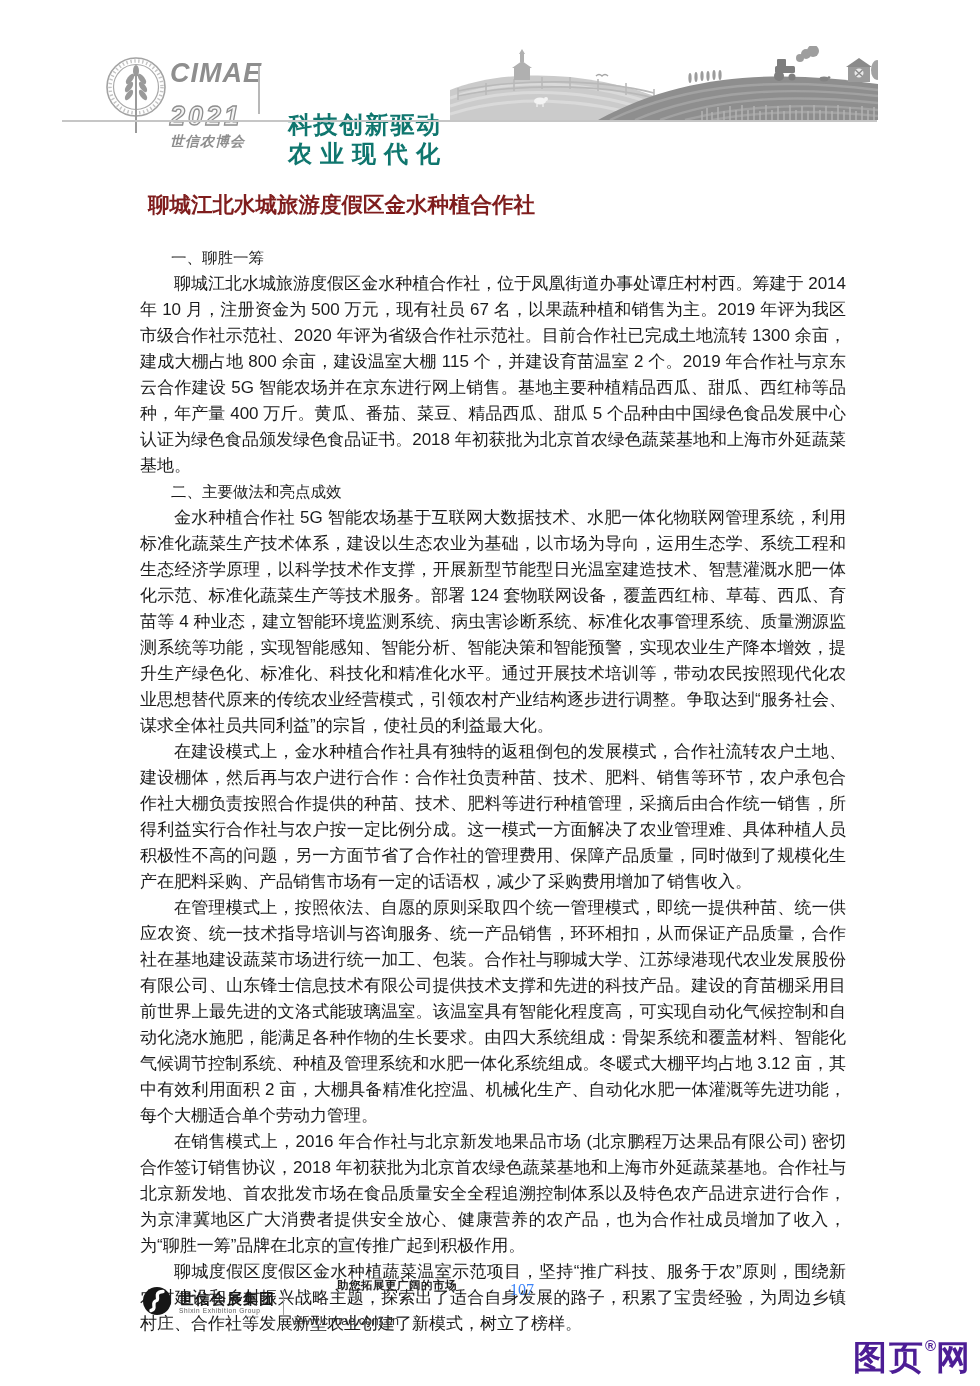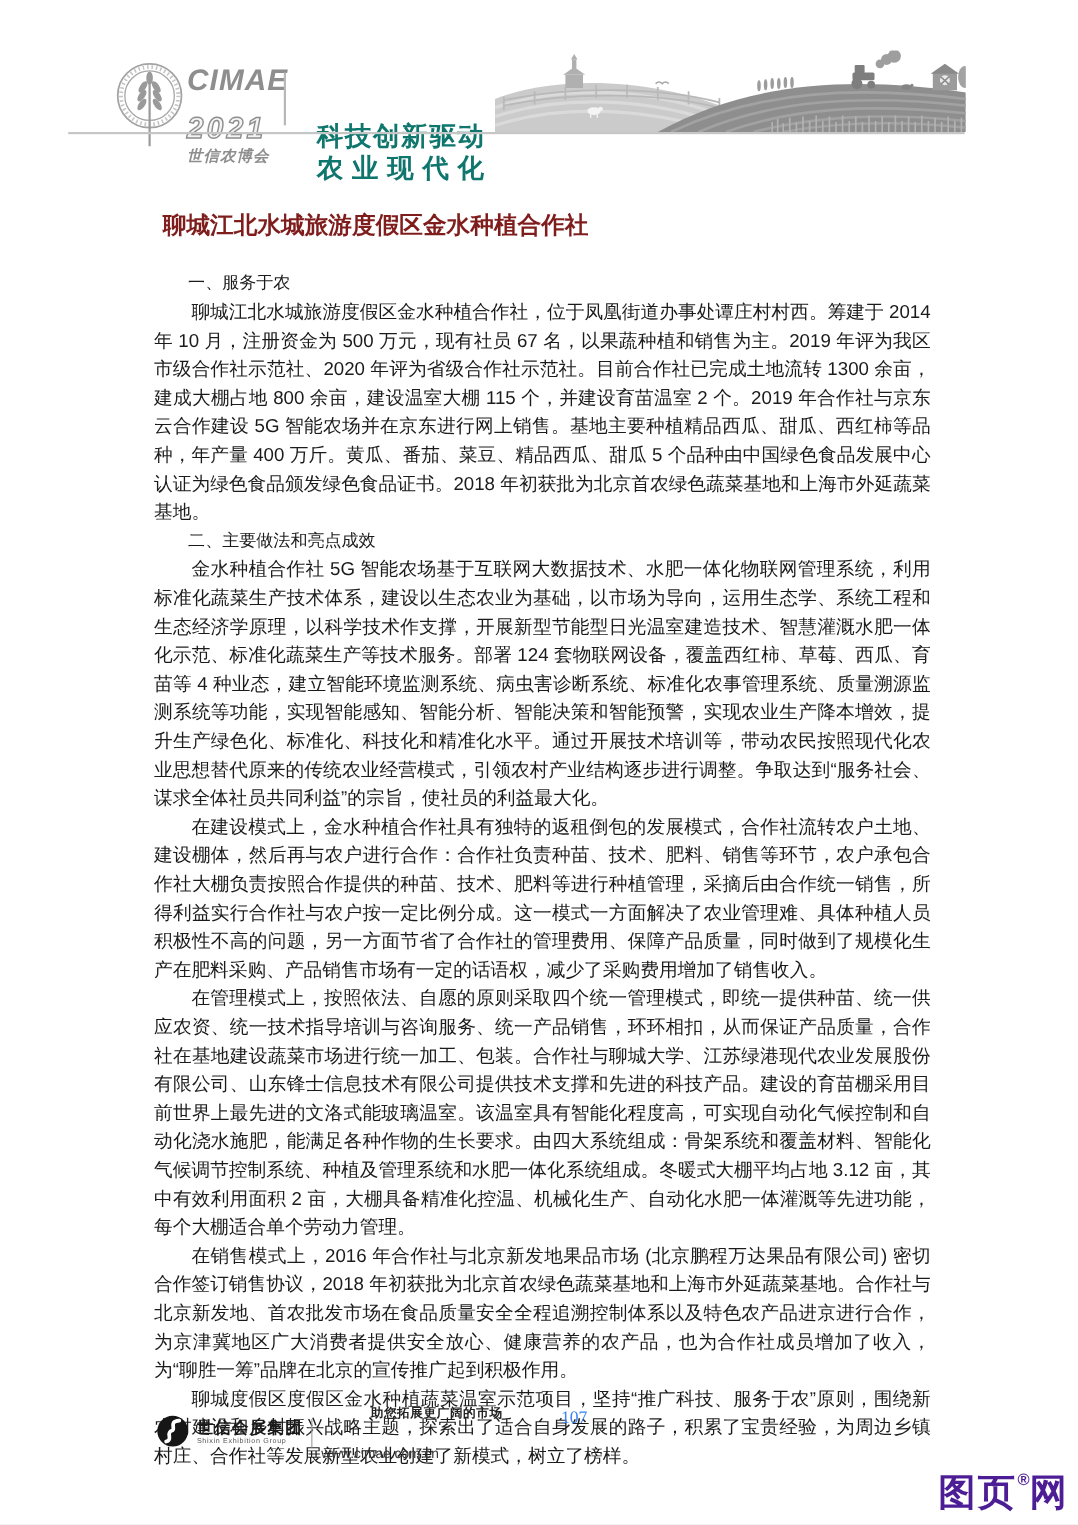--- a/index.html
+++ b/index.html
@@ -190,21 +190,21 @@
           <line x1="424" y1="74" x2="424" y2="61"></line>
       </g>
     </svg>
   </div>
 
   <div class="header-rule"></div>
 
   <div class="content">
     <h1 class="doc-title">聊城江北水城旅游度假区金水种植合作社</h1>
 
-    <p class="sec-heading">一、服务于农</p>
+    <p class="sec-heading">一、聊胜一筹</p>
     <p class="para">聊城江北水城旅游度假区金水种植合作社，位于凤凰街道办事处谭庄村村西。筹建于 2014 年 10 月，注册资金为 500 万元，现有社员 67 名，以果蔬种植和销售为主。2019 年评为我区市级合作社示范社、2020 年评为省级合作社示范社。目前合作社已完成土地流转 1300 余亩，建成大棚占地 800 余亩，建设温室大棚 115 个，并建设育苗温室 2 个。2019 年合作社与京东云合作建设 5G 智能农场并在京东进行网上销售。基地主要种植精品西瓜、甜瓜、西红柿等品种，年产量 400 万斤。黄瓜、番茄、菜豆、精品西瓜、甜瓜 5 个品种由中国绿色食品发展中心认证为绿色食品颁发绿色食品证书。2018 年初获批为北京首农绿色蔬菜基地和上海市外延蔬菜基地。</p>
 
     <p class="sec-heading">二、主要做法和亮点成效</p>
     <p class="para">金水种植合作社 5G 智能农场基于互联网大数据技术、水肥一体化物联网管理系统，利用标准化蔬菜生产技术体系，建设以生态农业为基础，以市场为导向，运用生态学、系统工程和生态经济学原理，以科学技术作支撑，开展新型节能型日光温室建造技术、智慧灌溉水肥一体化示范、标准化蔬菜生产等技术服务。部署 124 套物联网设备，覆盖西红柿、草莓、西瓜、育苗等 4 种业态，建立智能环境监测系统、病虫害诊断系统、标准化农事管理系统、质量溯源监测系统等功能，实现智能感知、智能分析、智能决策和智能预警，实现农业生产降本增效，提升生产绿色化、标准化、科技化和精准化水平。通过开展技术培训等，带动农民按照现代化农业思想替代原来的传统农业经营模式，引领农村产业结构逐步进行调整。争取达到“服务社会、谋求全体社员共同利益”的宗旨，使社员的利益最大化。</p>
     <p class="para">在建设模式上，金水种植合作社具有独特的返租倒包的发展模式，合作社流转农户土地、建设棚体，然后再与农户进行合作：合作社负责种苗、技术、肥料、销售等环节，农户承包合作社大棚负责按照合作提供的种苗、技术、肥料等进行种植管理，采摘后由合作统一销售，所得利益实行合作社与农户按一定比例分成。这一模式一方面解决了农业管理难、具体种植人员积极性不高的问题，另一方面节省了合作社的管理费用、保障产品质量，同时做到了规模化生产在肥料采购、产品销售市场有一定的话语权，减少了采购费用增加了销售收入。</p>
     <p class="para">在管理模式上，按照依法、自愿的原则采取四个统一管理模式，即统一提供种苗、统一供应农资、统一技术指导培训与咨询服务、统一产品销售，环环相扣，从而保证产品质量，合作社在基地建设蔬菜市场进行统一加工、包装。合作社与聊城大学、江苏绿港现代农业发展股份有限公司、山东锋士信息技术有限公司提供技术支撑和先进的科技产品。建设的育苗棚采用目前世界上最先进的文洛式能玻璃温室。该温室具有智能化程度高，可实现自动化气候控制和自动化浇水施肥，能满足各种作物的生长要求。由四大系统组成：骨架系统和覆盖材料、智能化气候调节控制系统、种植及管理系统和水肥一体化系统组成。冬暖式大棚平均占地 3.12 亩，其中有效利用面积 2 亩，大棚具备精准化控温、机械化生产、自动化水肥一体灌溉等先进功能，每个大棚适合单个劳动力管理。</p>
     <p class="para">在销售模式上，2016 年合作社与北京新发地果品市场 (北京鹏程万达果品有限公司) 密切合作签订销售协议，2018 年初获批为北京首农绿色蔬菜基地和上海市外延蔬菜基地。合作社与北京新发地、首农批发市场在食品质量安全全程追溯控制体系以及特色农产品进京进行合作，为京津冀地区广大消费者提供安全放心、健康营养的农产品，也为合作社成员增加了收入，为“聊胜一筹”品牌在北京的宣传推广起到积极作用。</p>
     <p class="para">聊城度假区度假区金水种植蔬菜温室示范项目，坚持“推广科技、服务于农”原则，围绕新农村建设和乡村振兴战略主题，探索出了适合自身发展的路子，积累了宝贵经验，为周边乡镇村庄、合作社等发展新型农业创建了新模式，树立了榜样。</p>
   </div>
 

